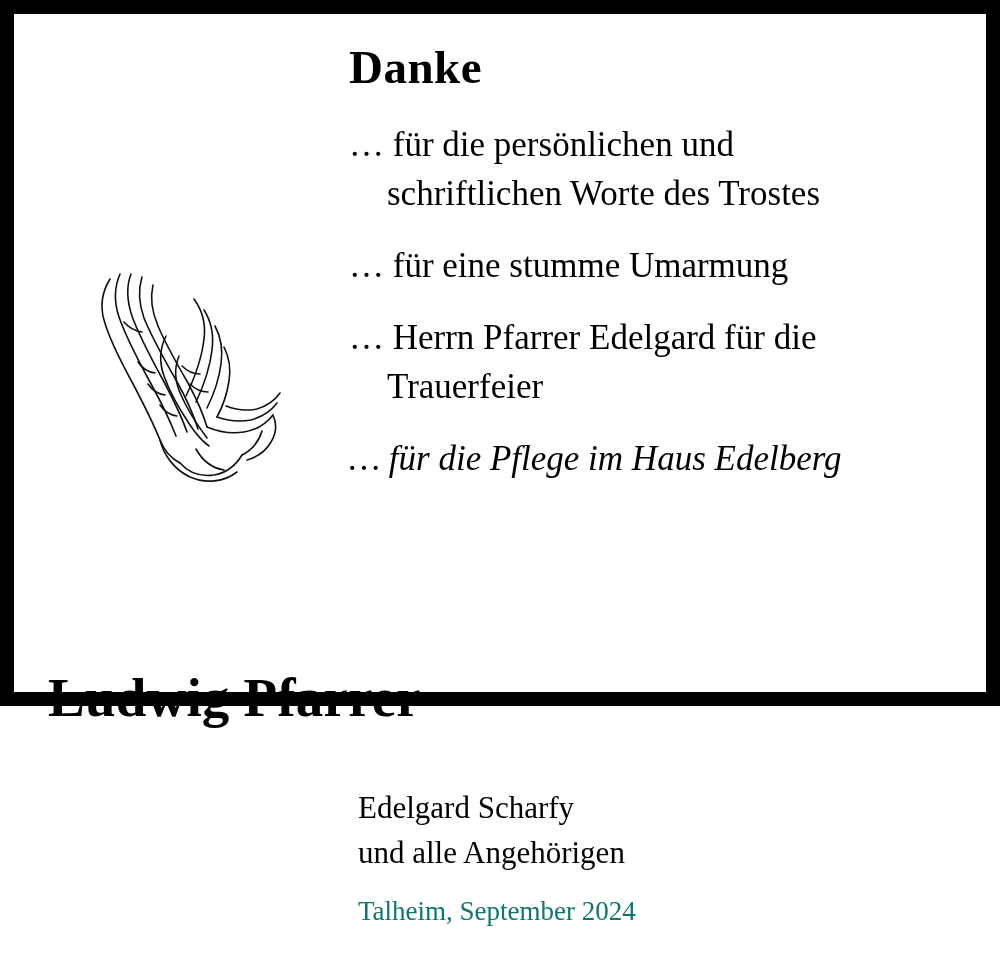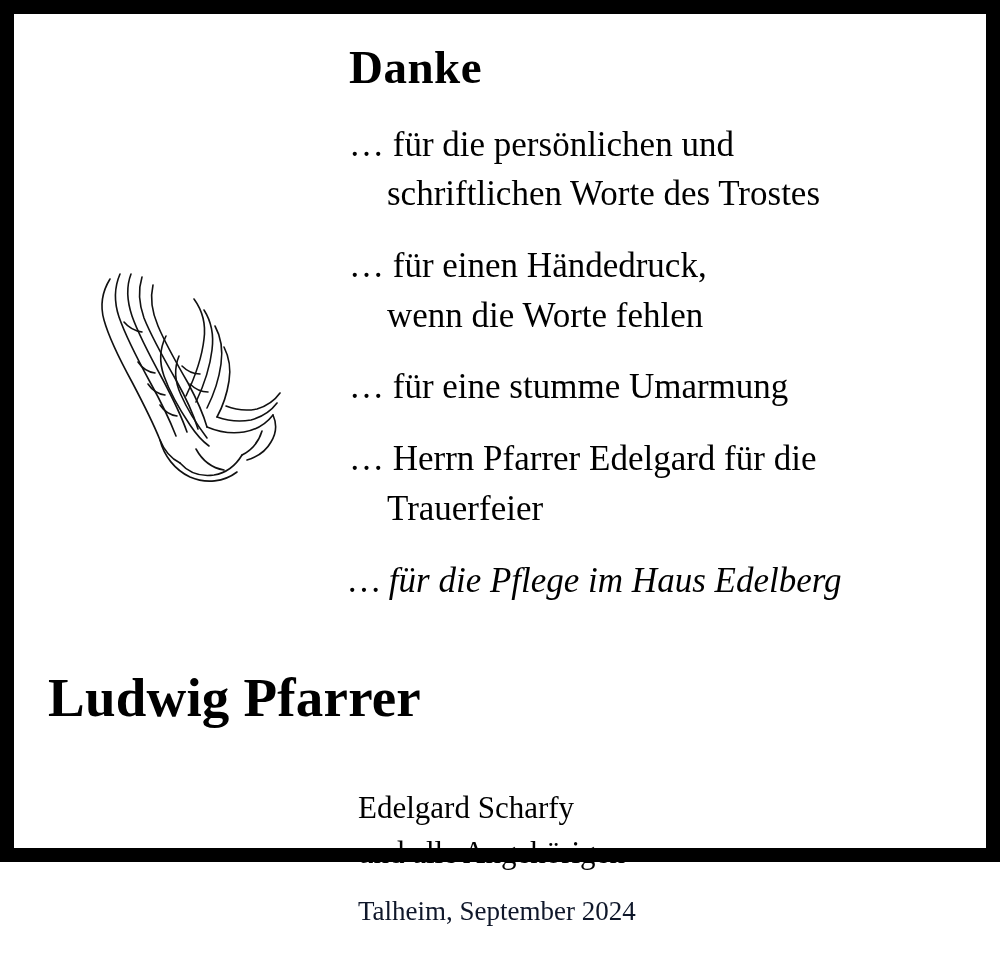--- a/index.html
+++ b/index.html
@@ -10,21 +10,21 @@
   body {
     width: 1000px;
     height: 977px;
     overflow: hidden;
     font-family: "Liberation Serif", serif;
   }
   .notice {
     position: relative;
     box-sizing: border-box;
     width: 1000px;
-    height: 862px;
+    height: 706px;
     background: #ffffff;
     border: 14px solid #000000;
   }
   .inner {
     position: relative;
     width: 100%;
     height: 100%;
     background: #ffffff;
   }
 
@@ -89,21 +89,21 @@
   .survivors {
     font-size: 31px;
     line-height: 1.45;
     color: #000;
     white-space: pre-line;
     margin: 0;
   }
   .place-date {
     margin-top: 20px;
     font-size: 27px;
-    color: #0f172a;
+    color: #0f766e;
   }
 </style>
 </head>
 <body>
 
 <div class="notice">
   <div class="inner">
 
     <div class="hands">
       <svg viewBox="0 0 230 250" xmlns="http://www.w3.org/2000/svg" fill="none" stroke="#111111" stroke-width="1.6" stroke-linecap="round" stroke-linejoin="round">
@@ -139,22 +139,20 @@
         <path d="M114 140 C119 145 125 148 132 148"></path>
         <path d="M106 122 C111 127 117 130 124 130"></path>
       </svg>
     </div>
 
     <div class="text-col">
       <h1 class="title">Danke</h1>
       <ul class="thanks-list">
         <li class="thanks-item">… für die persönlichen und
 schriftlichen Worte des Trostes</li>
-        <li class="thanks-item">… für einen Händedruck,
-wenn die Worte fehlen</li>
         <li class="thanks-item">… für eine stumme Umarmung</li>
         <li class="thanks-item">… Herrn Pfarrer Edelgard für die
 Trauerfeier</li>
         <li class="thanks-item">… für die Pflege im Haus Edelberg</li>
       </ul>
     </div>
 
     <div class="deceased-name">Ludwig Pfarrer</div>
 
     <div class="signature">

